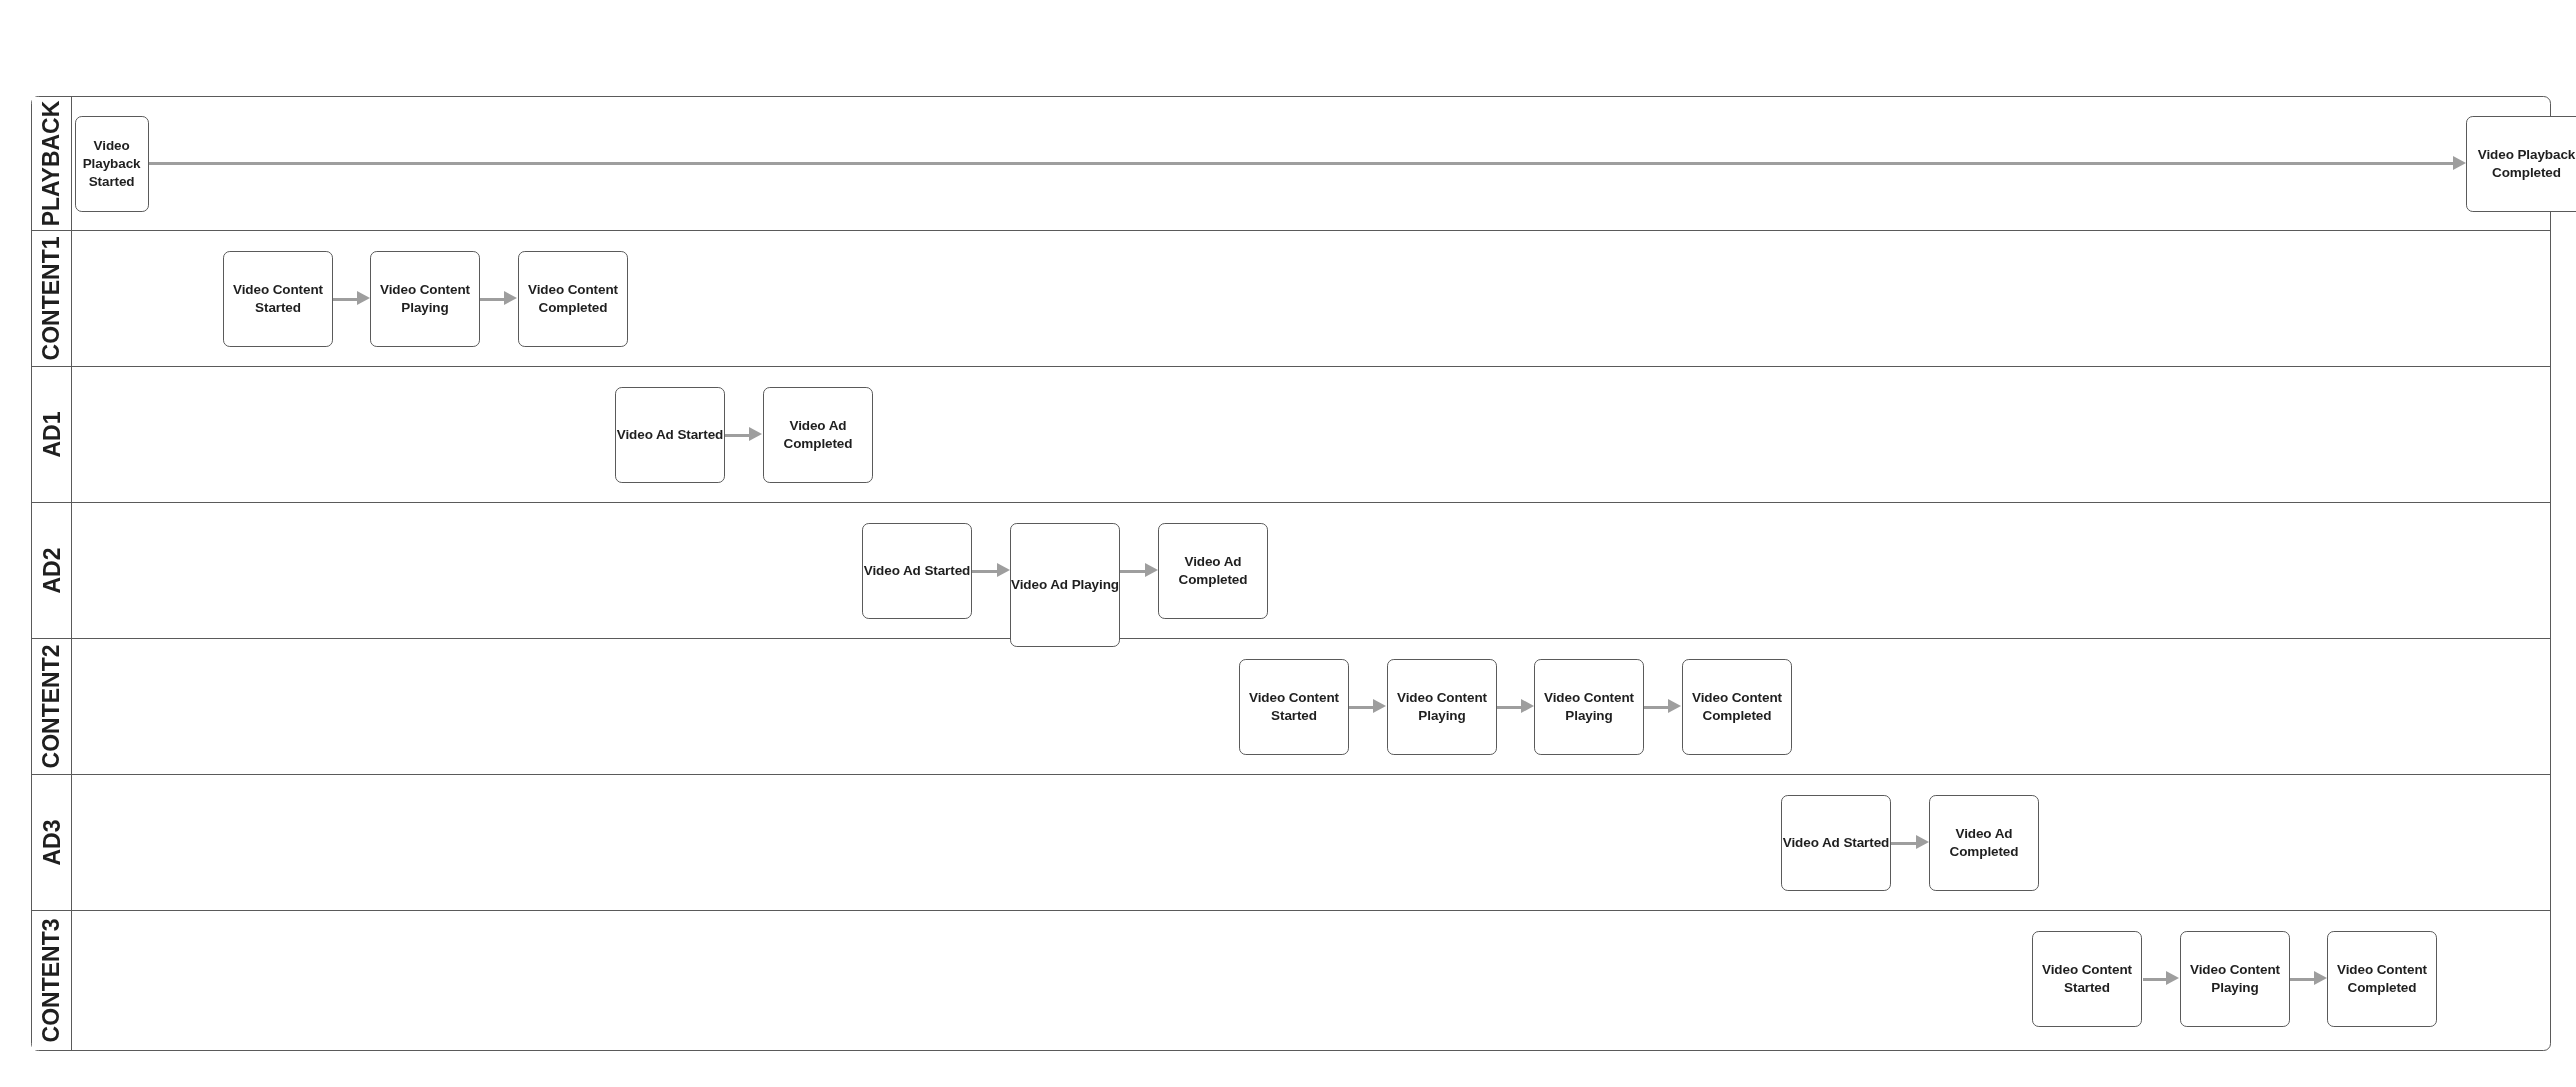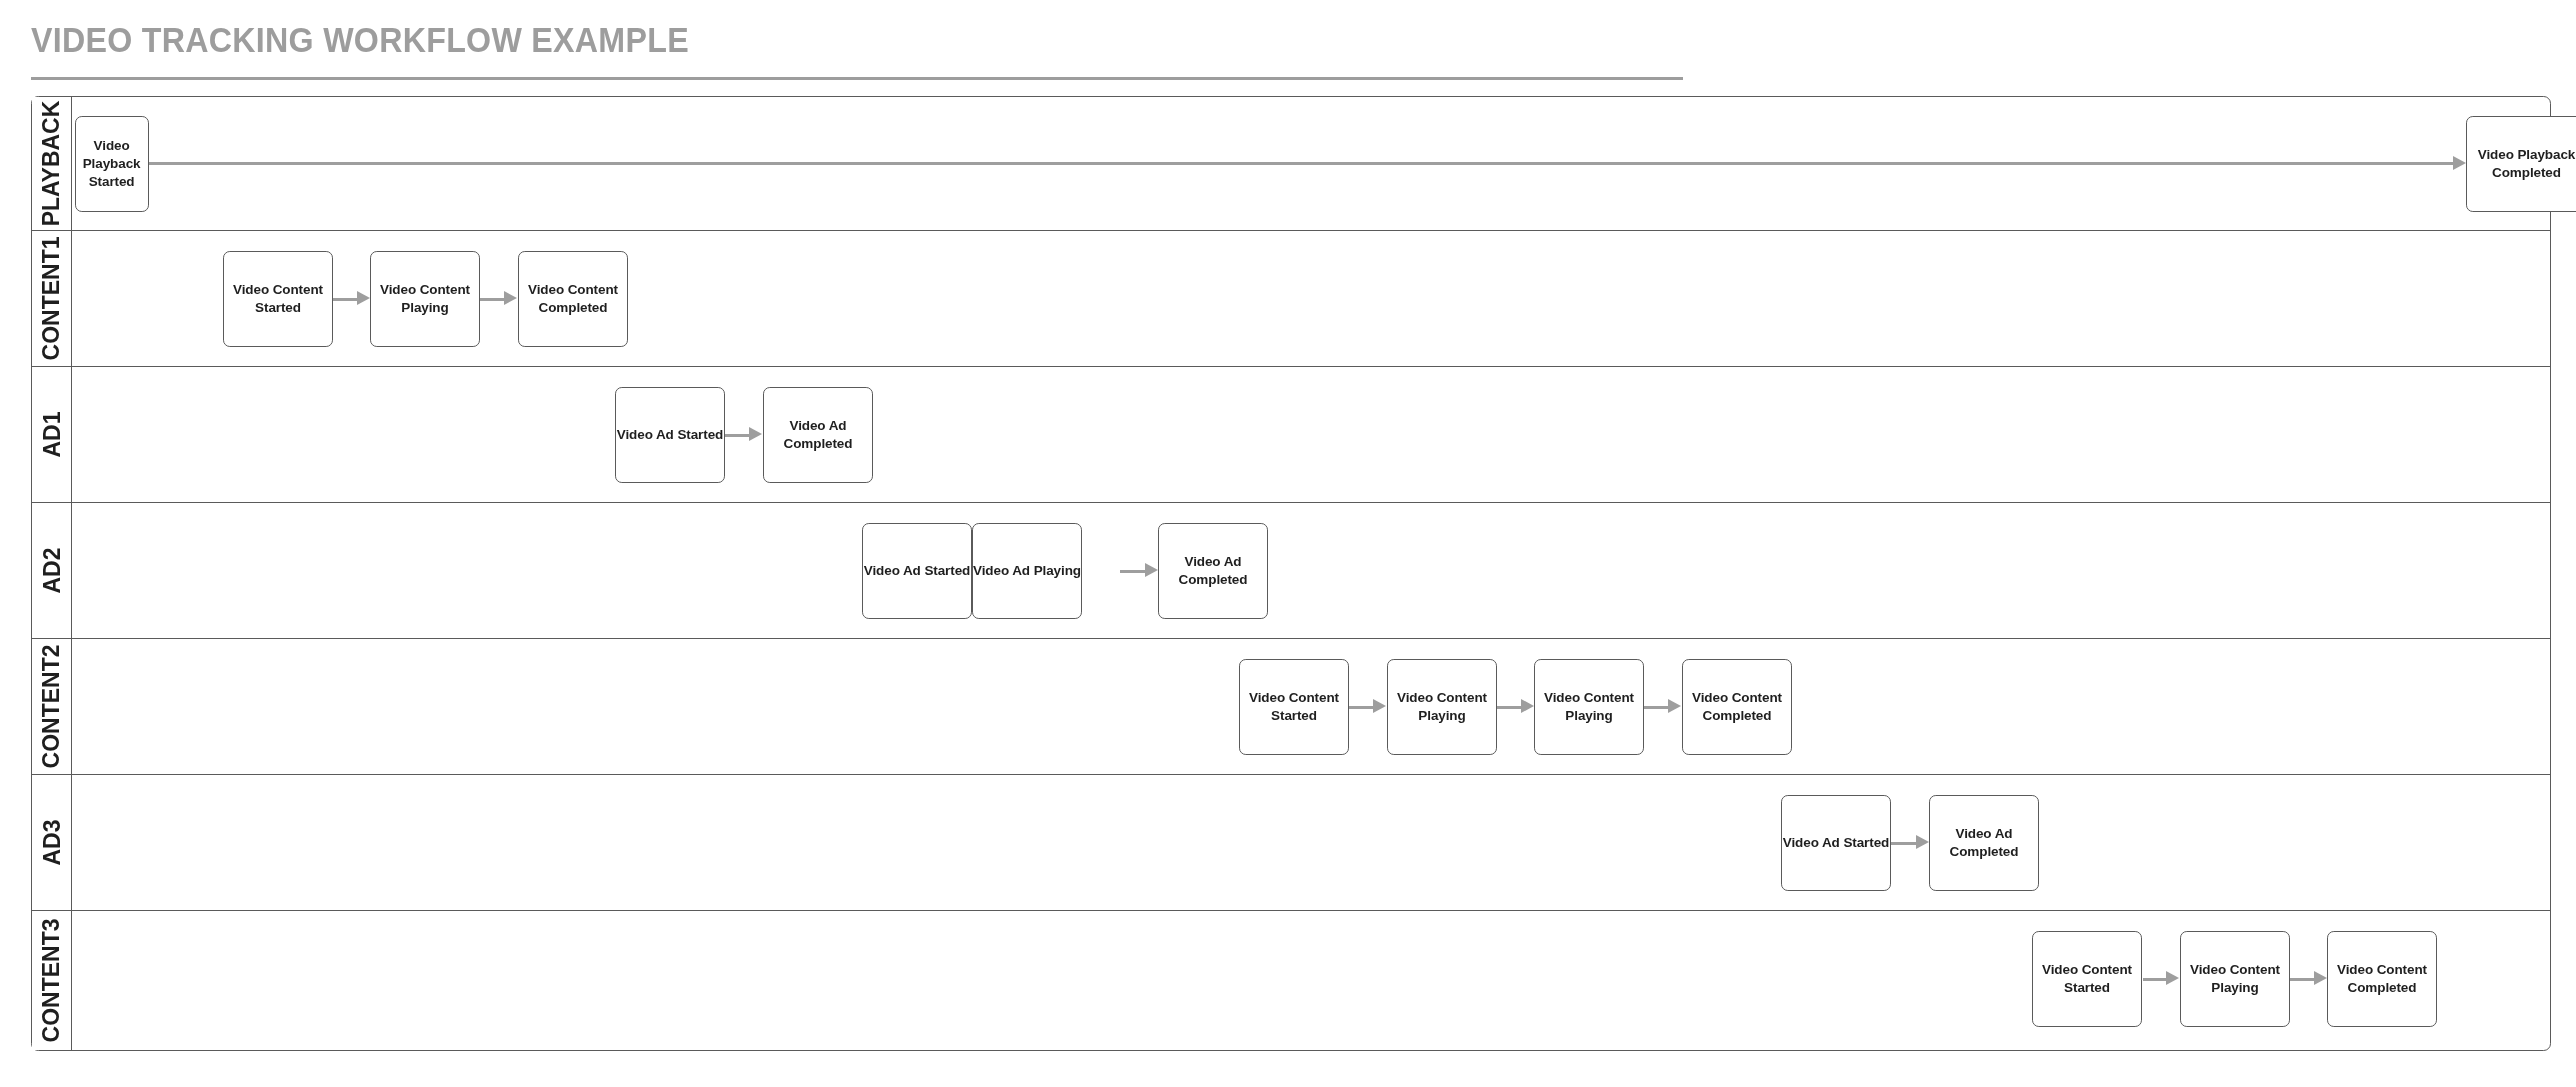--- a/index.html
+++ b/index.html
@@ -107,24 +107,20 @@
     border-top:7.8px solid transparent;
     border-bottom:7.8px solid transparent;
     border-left:13.5px solid #9e9e9e;
   }
 </style>
 </head>
 <body>
 
 <div id="page">
 
-  <div id="title-block">
-    <div id="page-title">VIDEO TRACKING WORKFLOW EXAMPLE</div>
-    <div id="title-rule"></div>
-  </div>
 
   <div id="swimlanes">
       <div class="lane" style="top: 0px; height: 134px;">
         <div class="lane-header">
           <div class="lane-label">PLAYBACK</div>
         </div>
         <div class="lane-body">
           <div class="conn" style="left: 76px; top: 65px; width: 2306px;"></div>
           <div class="arrowhead" style="left: 2381px; top: 59px;"></div>
           <div class="node" style="left: 2.6px; top: 18.7px; width: 74px; height: 96px;">
@@ -181,21 +177,21 @@
           <div class="lane-label">AD2</div>
         </div>
         <div class="lane-body">
           <div class="conn" style="left: 900px; top: 67px; width: 26.5px;"></div>
           <div class="arrowhead" style="left: 925px; top: 60px;"></div>
           <div class="conn" style="left: 1048px; top: 67px; width: 26.5px;"></div>
           <div class="arrowhead" style="left: 1073px; top: 60px;"></div>
           <div class="node wide" style="left: 790px; top: 20px; width: 110px; height: 96px;">
             <span class="node-label">Video Ad Started</span>
           </div>
-          <div class="node wide" style="left: 900px; top: 20px; width: 110px; height: 96px;">
+          <div class="node wide" style="left: 938px; top: 20px; width: 110px; height: 124px;">
             <span class="node-label">Video Ad Playing</span>
           </div>
           <div class="node" style="left: 1086px; top: 20px; width: 110px; height: 96px;">
             <span class="node-label">Video Ad
 Completed</span>
           </div>
         </div>
       </div>
       <div class="lane" style="top: 542px; height: 136px;">
         <div class="lane-header">

